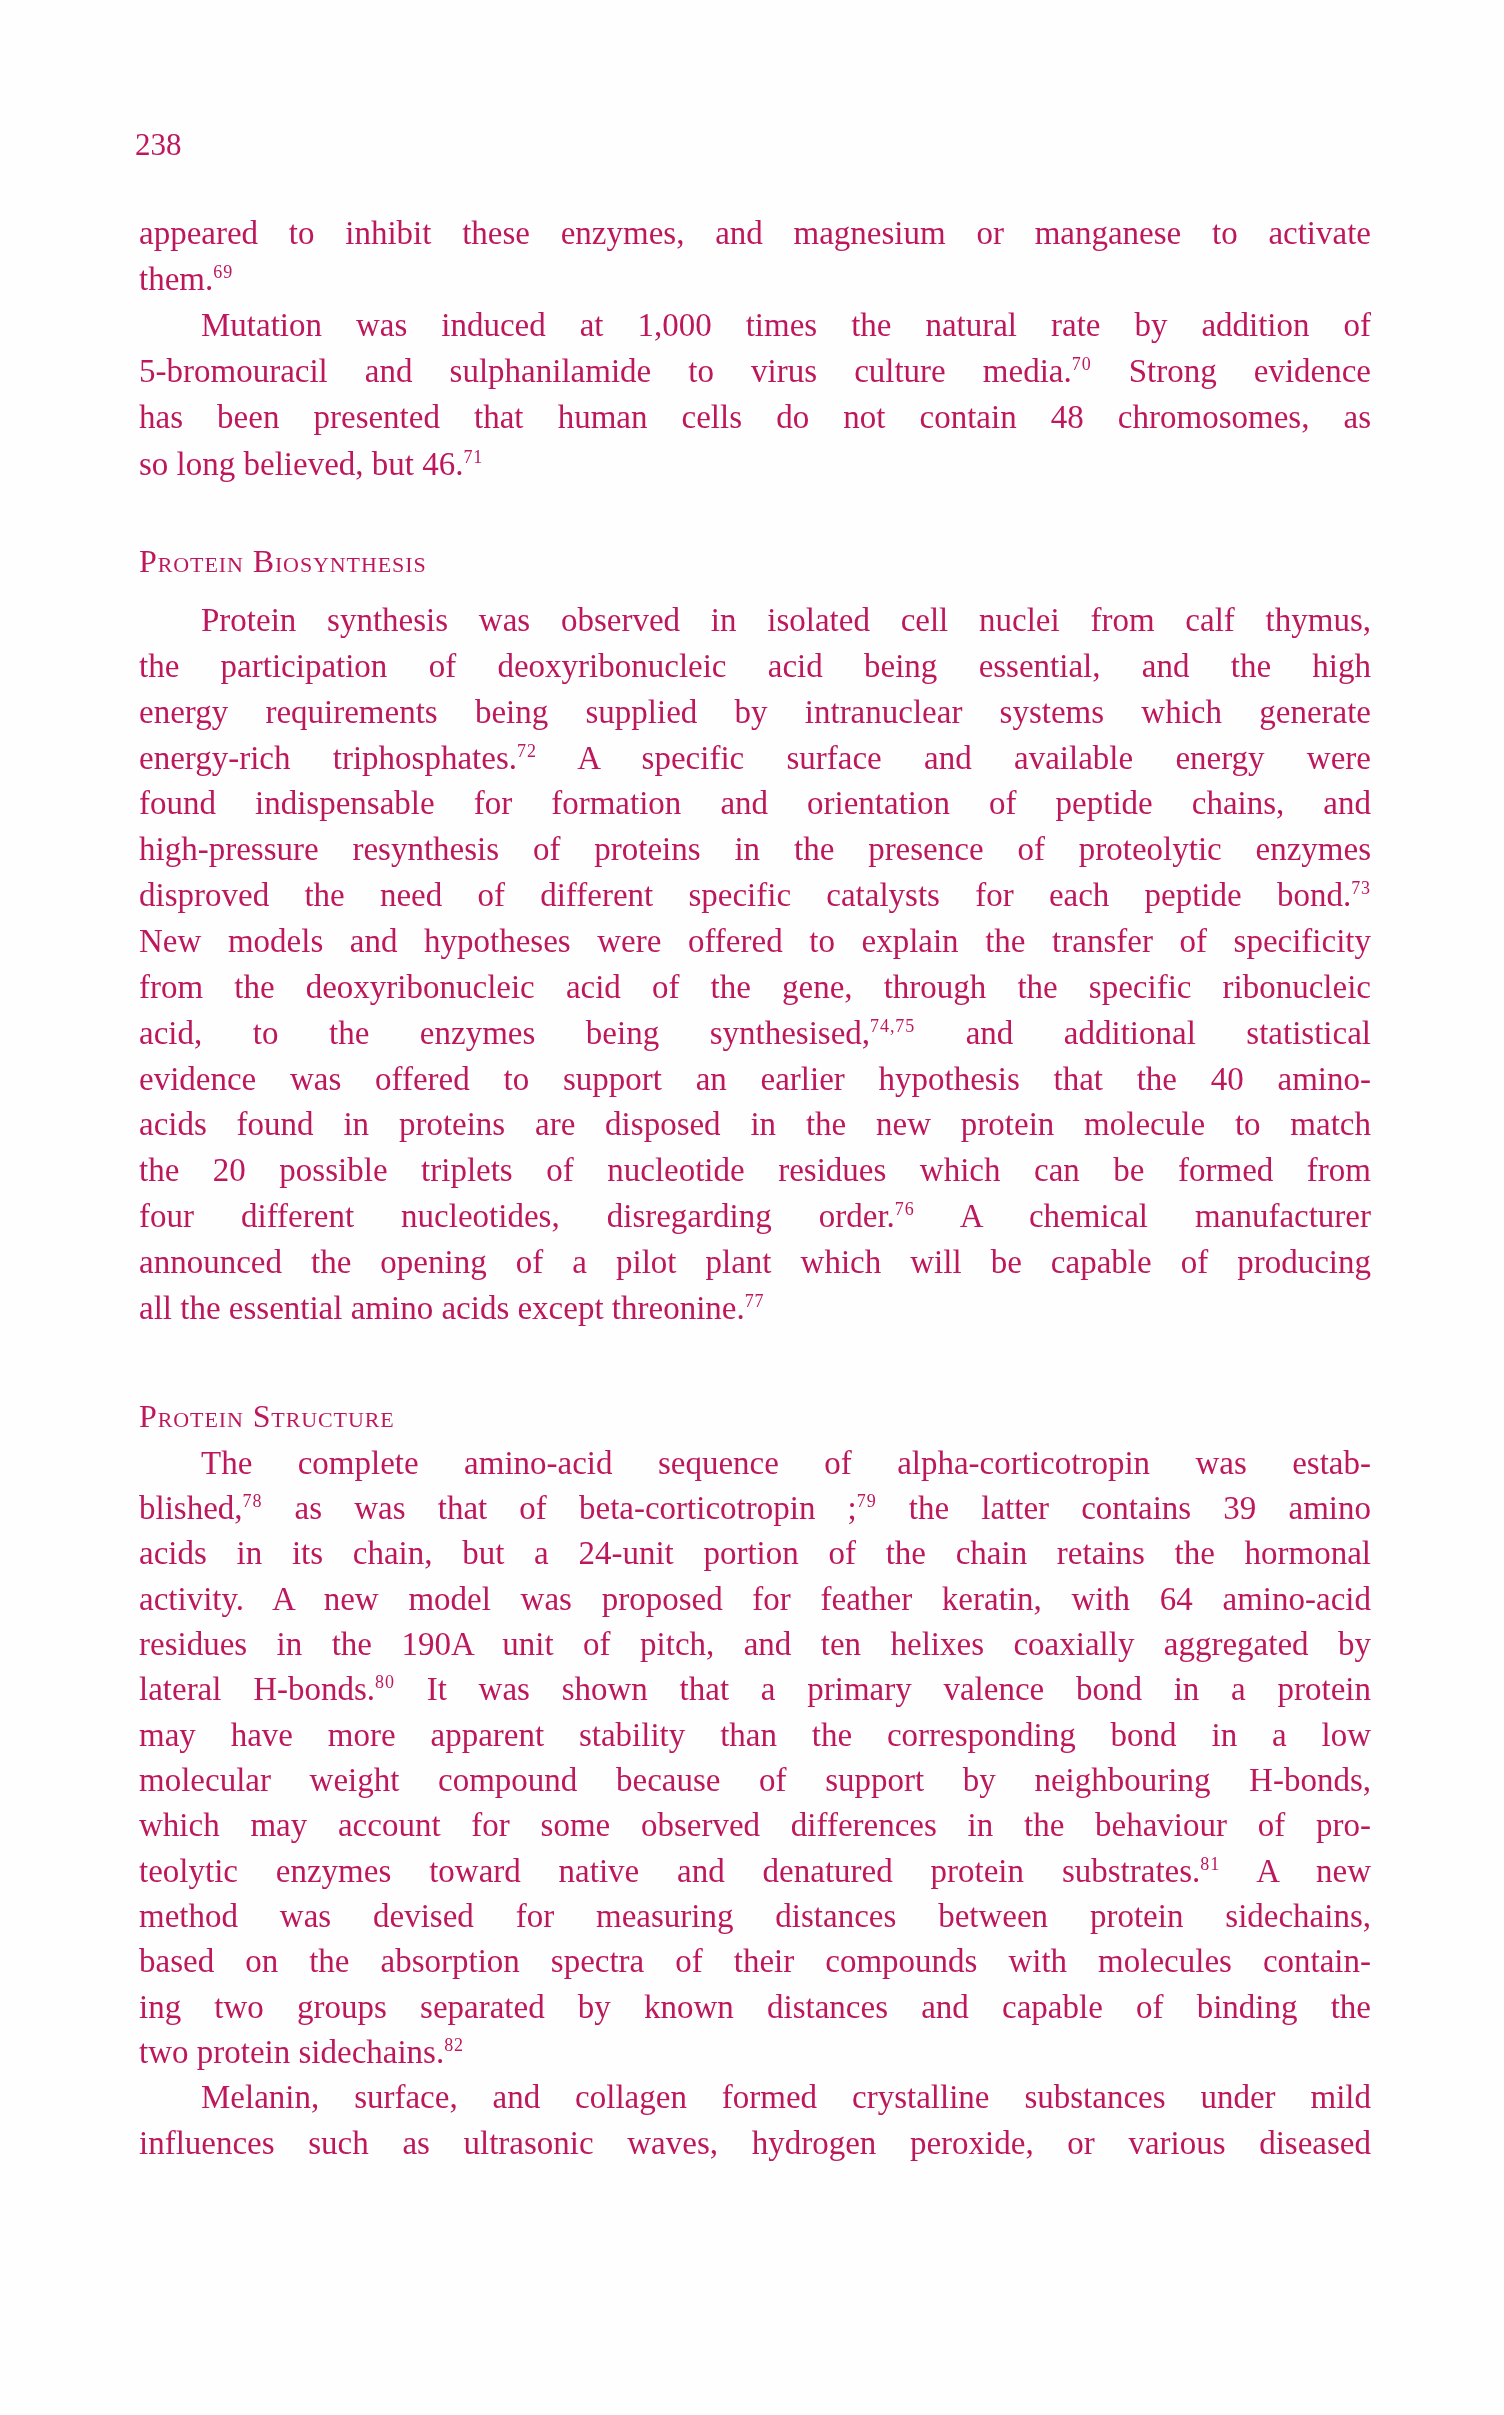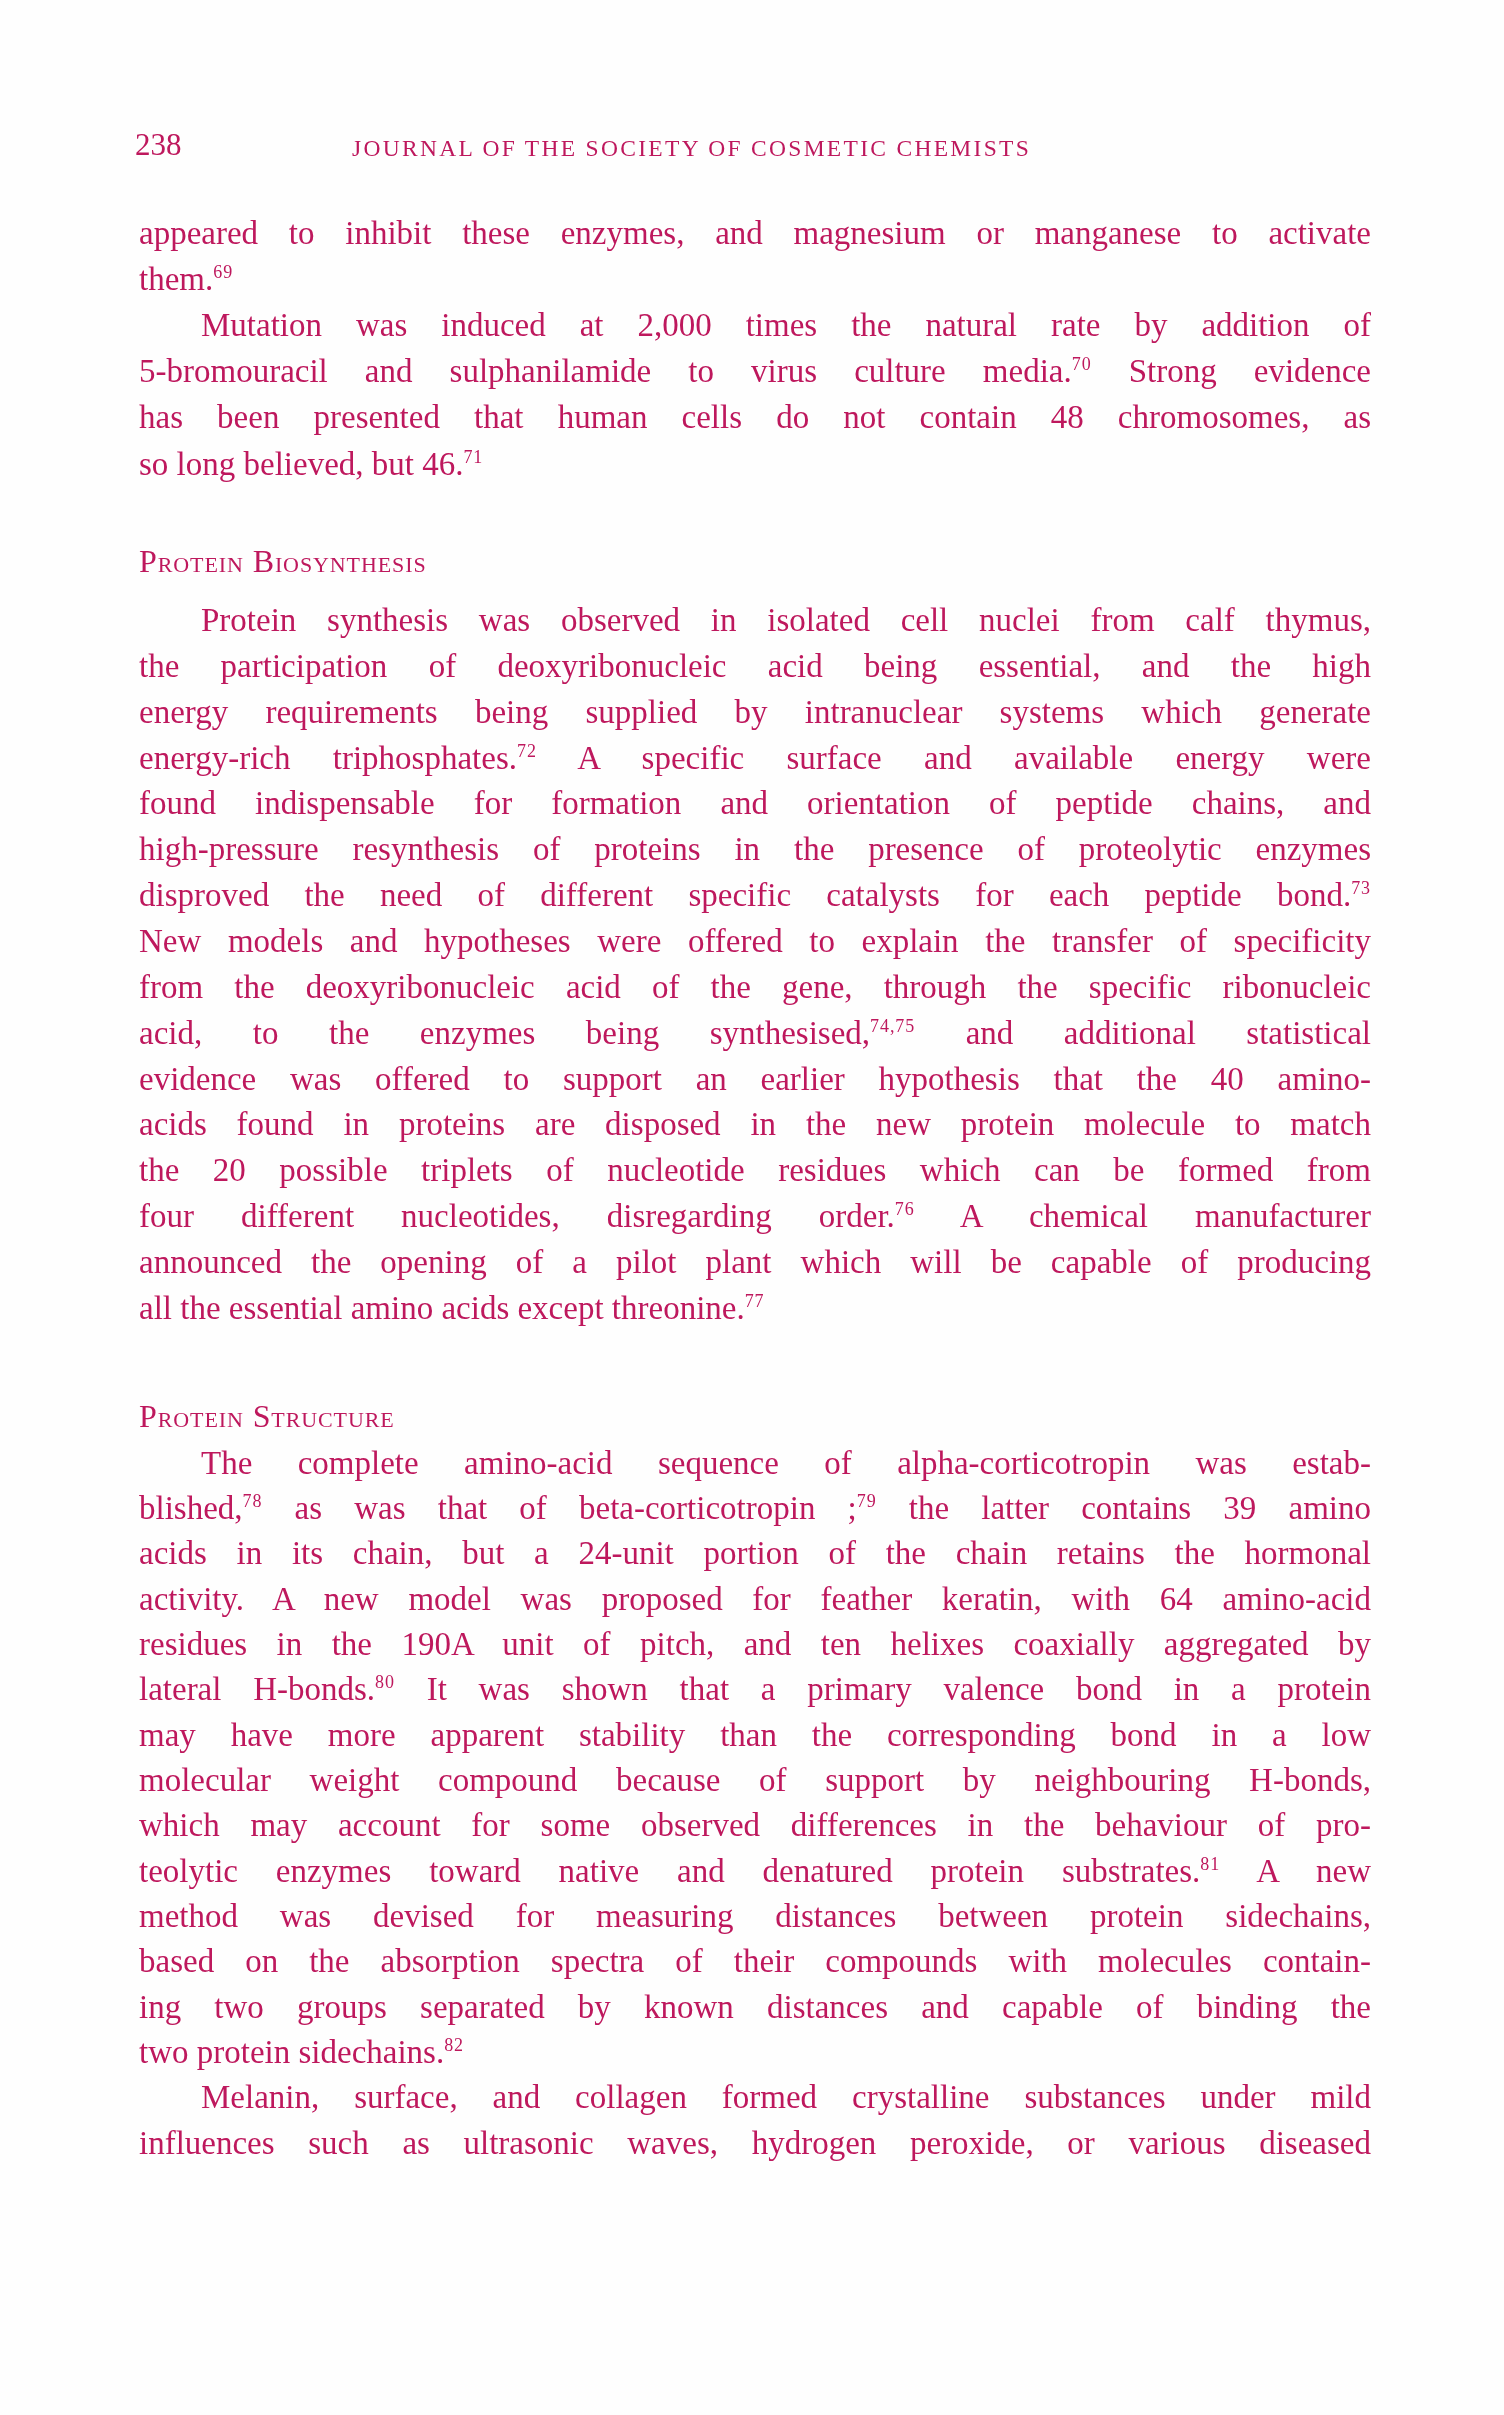--- a/index.html
+++ b/index.html
@@ -13,26 +13,25 @@
   .line.indent { left: 201px; width: 1170px; }
   .line sup { font-size: 18px; vertical-align: 0; position: relative; top: -12.2px; letter-spacing: 0.9px; }
   .heading { position: absolute; left: 139px; width: 1232px; text-align: left; font-size: 32px; line-height: 45px; font-variant: small-caps; letter-spacing: 0.9px; }
 </style>
 </head>
 <body>
 
 <div class="page">
   <div class="running-head">
     <span class="page-number">238</span>
-    <span class="journal-title">Journal of the Society of Cosmetic Chemists</span>
   </div>
   <div id="body-text">
       <div class="line" style="top: 211px;"><span>appeared to inhibit these enzymes, and magnesium or manganese to activate</span></div>
       <div class="line last" style="top: 257px;"><span>them.</span><sup>69</sup></div>
-      <div class="line indent" style="top: 303px;"><span>Mutation was induced at 2,000 times the natural rate by addition of</span></div>
+      <div class="line indent" style="top: 303px;"><span>Mutation was induced at 1,000 times the natural rate by addition of</span></div>
       <div class="line" style="top: 349px;"><span>5-bromouracil and sulphanilamide to virus culture media.</span><sup>70</sup><span> Strong evidence</span></div>
       <div class="line" style="top: 395px;"><span>has been presented that human cells do not contain 48 chromosomes, as</span></div>
       <div class="line last" style="top: 442px;"><span>so long believed, but 46.</span><sup>71</sup></div>
       <div class="heading" style="top: 539px;">Protein Biosynthesis</div>
       <div class="line indent" style="top: 598px;"><span>Protein synthesis was observed in isolated cell nuclei from calf thymus,</span></div>
       <div class="line" style="top: 644px;"><span>the participation of deoxyribonucleic acid being essential, and the high</span></div>
       <div class="line" style="top: 690px;"><span>energy requirements being supplied by intranuclear systems which generate</span></div>
       <div class="line" style="top: 736px;"><span>energy-rich triphosphates.</span><sup>72</sup><span> A specific surface and available energy were</span></div>
       <div class="line" style="top: 781px;"><span>found indispensable for formation and orientation of peptide chains, and</span></div>
       <div class="line" style="top: 827px;"><span>high-pressure resynthesis of proteins in the presence of proteolytic enzymes</span></div>

